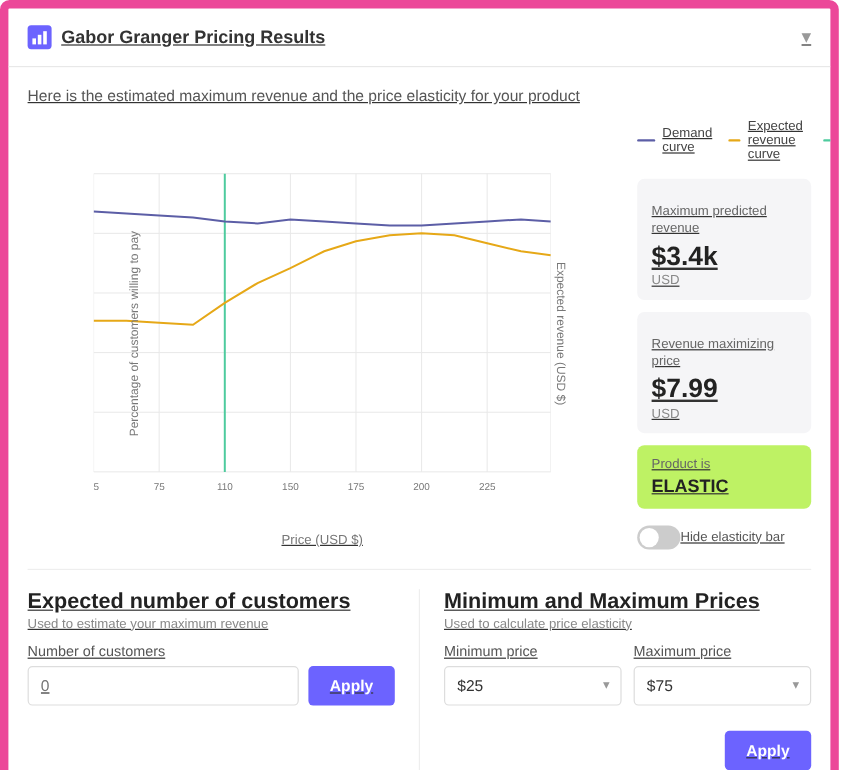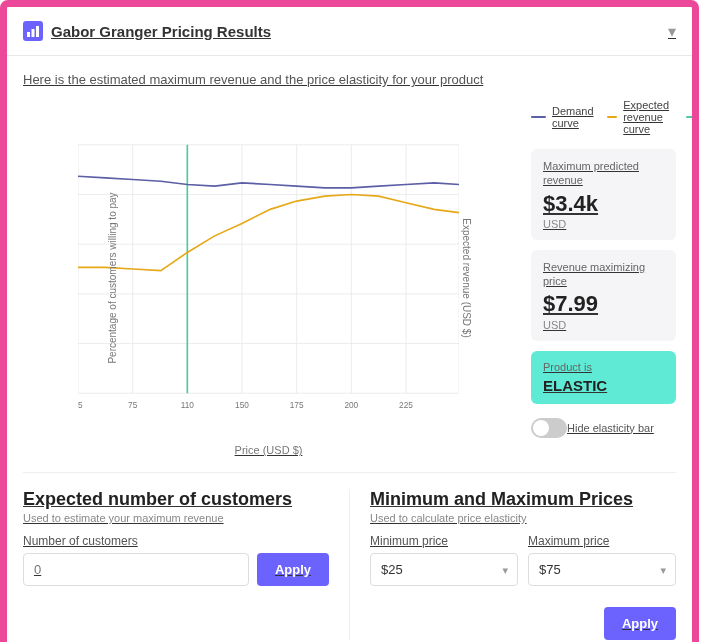--- a/index.html
+++ b/index.html
@@ -23,25 +23,25 @@
     .chart-right { width: 145px; display: flex; flex-direction: column; gap: 10px; }
 
     .legend { display: flex; flex-direction: row; gap: 6px; margin-bottom: 4px; }
     .legend-item { display: flex; align-items: center; gap: 6px; font-size: 11px; color: #444; }
     .legend-line { width: 22px; height: 2px; border-radius: 2px; }
     .legend-line.demand { background: #5c5ea6; }
     .legend-line.revenue { background: #e6a817; }
     .legend-line.elasticity { background: #4ecb9e; }
 
     .metric-card { background: #f5f5f7; border-radius: 6px; padding: 10px 12px; }
-    .metric-label { font-size: 11px; color: #666; margin-bottom: 4px; line-height: 1.3; }
+    .metric-label { font-size: 11px; color: #666; margin-bottom: 4px; line-height: 1.3; margin-top: 10px; }
     .metric-value { font-size: 22px; font-weight: 700; color: #222; line-height: 1.1; }
     .metric-currency { font-size: 11px; color: #888; margin-top: 2px; }
 
-    .elastic-card { background: #5eead4; border-radius: 6px; padding: 10px 12px; }
+    .elastic-card { background: #bef264; border-radius: 6px; padding: 10px 12px; }
     .elastic-label { font-size: 11px; color: #666; margin-bottom: 4px; }
     .elastic-value { font-size: 15px; font-weight: 700; color: #222; }
 
     .toggle-row { display: flex; align-items: center; gap: 0; margin-top: 4px; }
     .toggle { width: 36px; height: 20px; background: #ccc; border-radius: 10px; position: relative; cursor: pointer; }
     .toggle-knob { width: 16px; height: 16px; background: white; border-radius: 50%; position: absolute; top: 2px; left: 2px; transition: left 0.2s; }
     .toggle-label { font-size: 11px; color: #555; }
 
     svg.chart-svg { width: 100%; height: 340px; }
 

